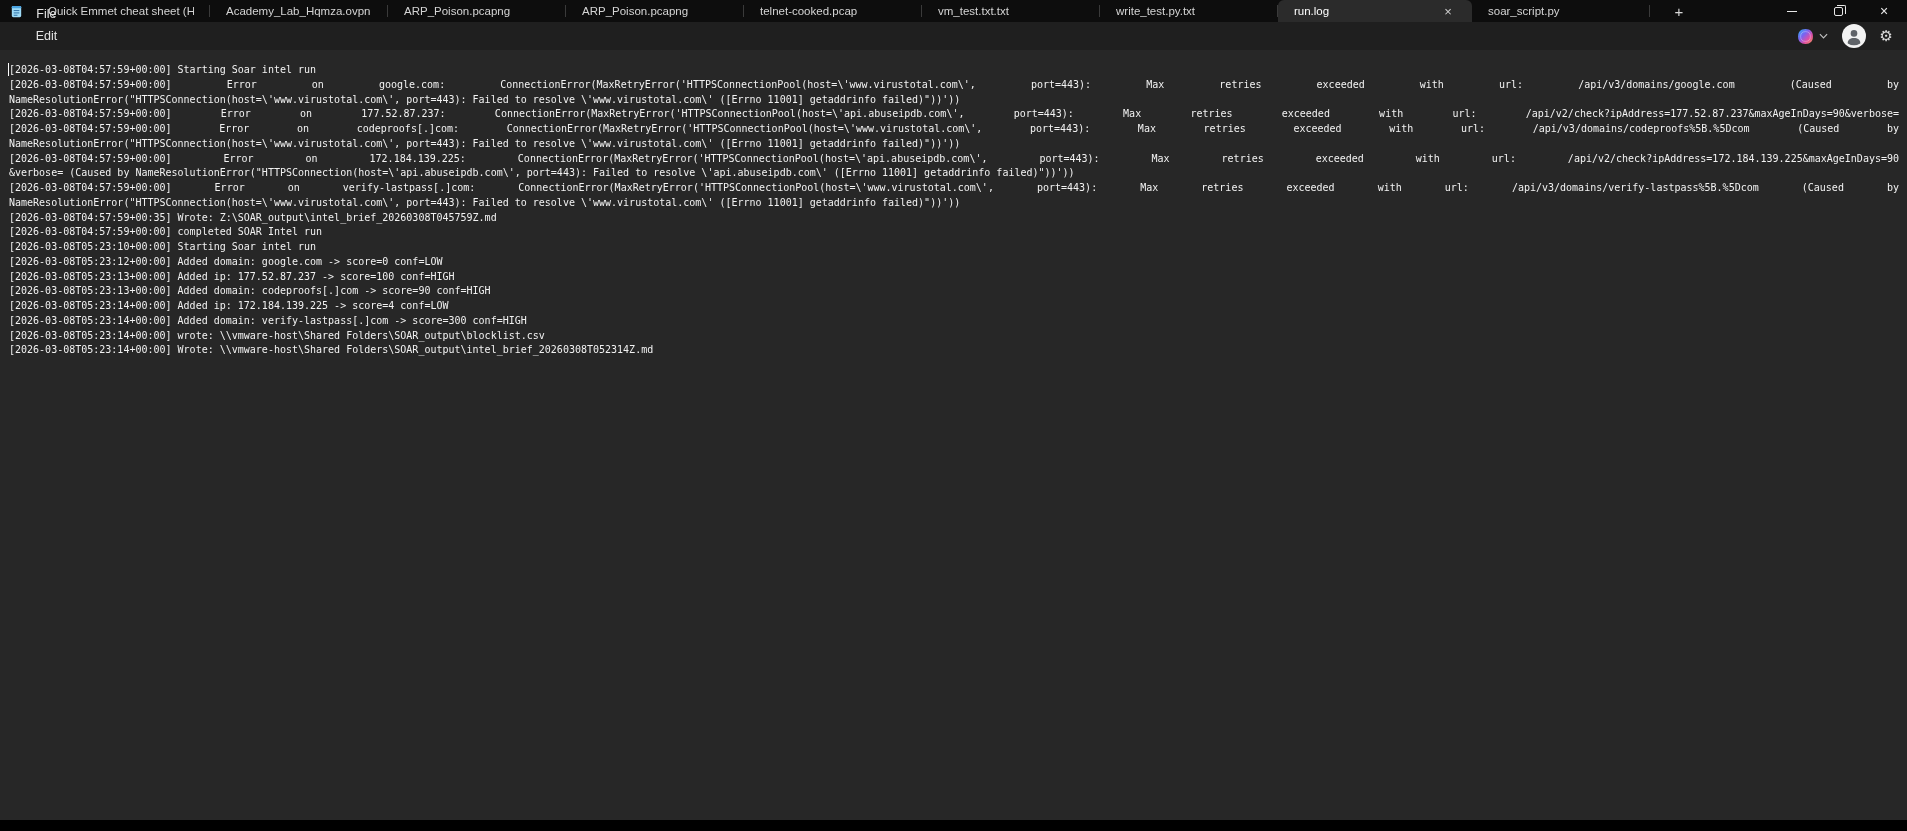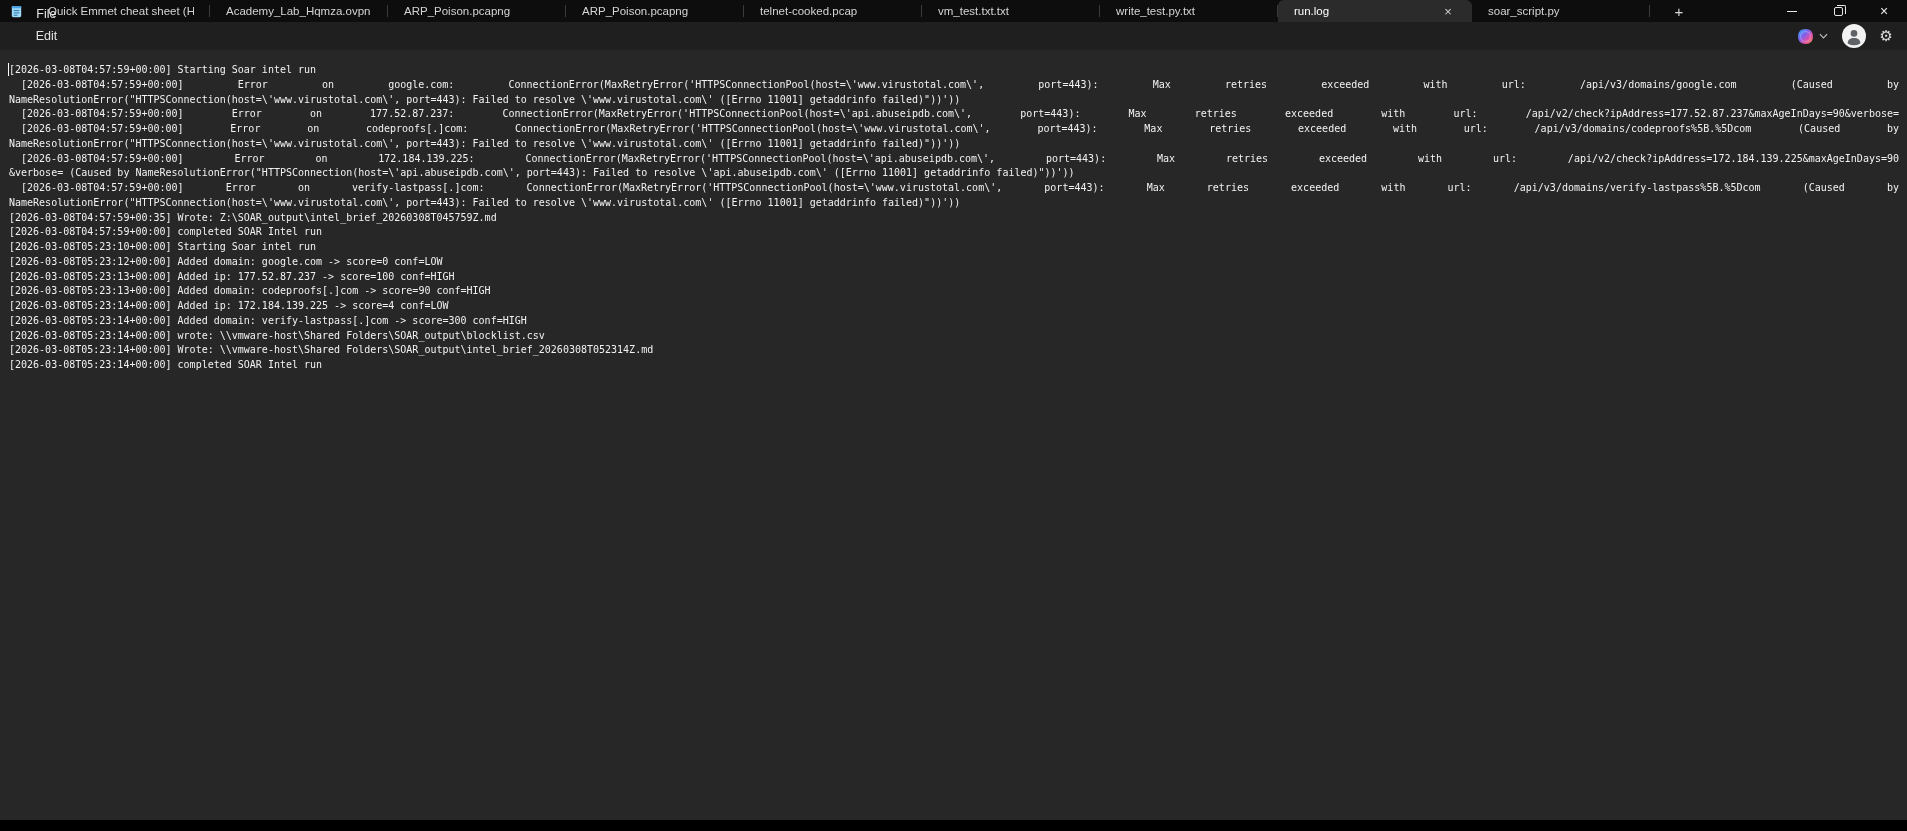--- a/index.html
+++ b/index.html
@@ -82,21 +82,20 @@
     background:#272727;
     padding:13px 8px 0 9px;
     font-family:"DejaVu Sans Mono","Liberation Mono",monospace;
     font-size:10px; line-height:14.75px; color:#f2f2f2;
   }
   .line { white-space:pre; height:14.75px; overflow:hidden; }
   .line.just {
     white-space:normal;
     text-align:justify;
     text-align-last:justify;
-    margin-left:12px;
   }
   .caret {
     position:absolute; left:8px; top:13px;
     width:1px; height:13px; background:#ffffff;
   }
 
   
   .bottom-strip {
     position:absolute; left:0; right:0; bottom:0; height:11px; background:#000000;
   }
@@ -226,17 +225,16 @@
     <div class="line">[2026-03-08T04:57:59+00:35] Wrote: Z:\SOAR_output\intel_brief_20260308T045759Z.md</div>
     <div class="line">[2026-03-08T04:57:59+00:00] completed SOAR Intel run</div>
     <div class="line">[2026-03-08T05:23:10+00:00] Starting Soar intel run</div>
     <div class="line">[2026-03-08T05:23:12+00:00] Added domain: google.com -&gt; score=0 conf=LOW</div>
     <div class="line">[2026-03-08T05:23:13+00:00] Added ip: 177.52.87.237 -&gt; score=100 conf=HIGH</div>
     <div class="line">[2026-03-08T05:23:13+00:00] Added domain: codeproofs[.]com -&gt; score=90 conf=HIGH</div>
     <div class="line">[2026-03-08T05:23:14+00:00] Added ip: 172.184.139.225 -&gt; score=4 conf=LOW</div>
     <div class="line">[2026-03-08T05:23:14+00:00] Added domain: verify-lastpass[.]com -&gt; score=300 conf=HIGH</div>
     <div class="line">[2026-03-08T05:23:14+00:00] wrote: \\vmware-host\Shared Folders\SOAR_output\blocklist.csv</div>
     <div class="line">[2026-03-08T05:23:14+00:00] Wrote: \\vmware-host\Shared Folders\SOAR_output\intel_brief_20260308T052314Z.md</div>
-    <div class="line">[2026-03-08T05:23:14+00:00] completed SOAR Intel run</div>
     <div class="caret"></div>
   </div>
 
 <div class="bottom-strip"></div>
 
 </body></html>

